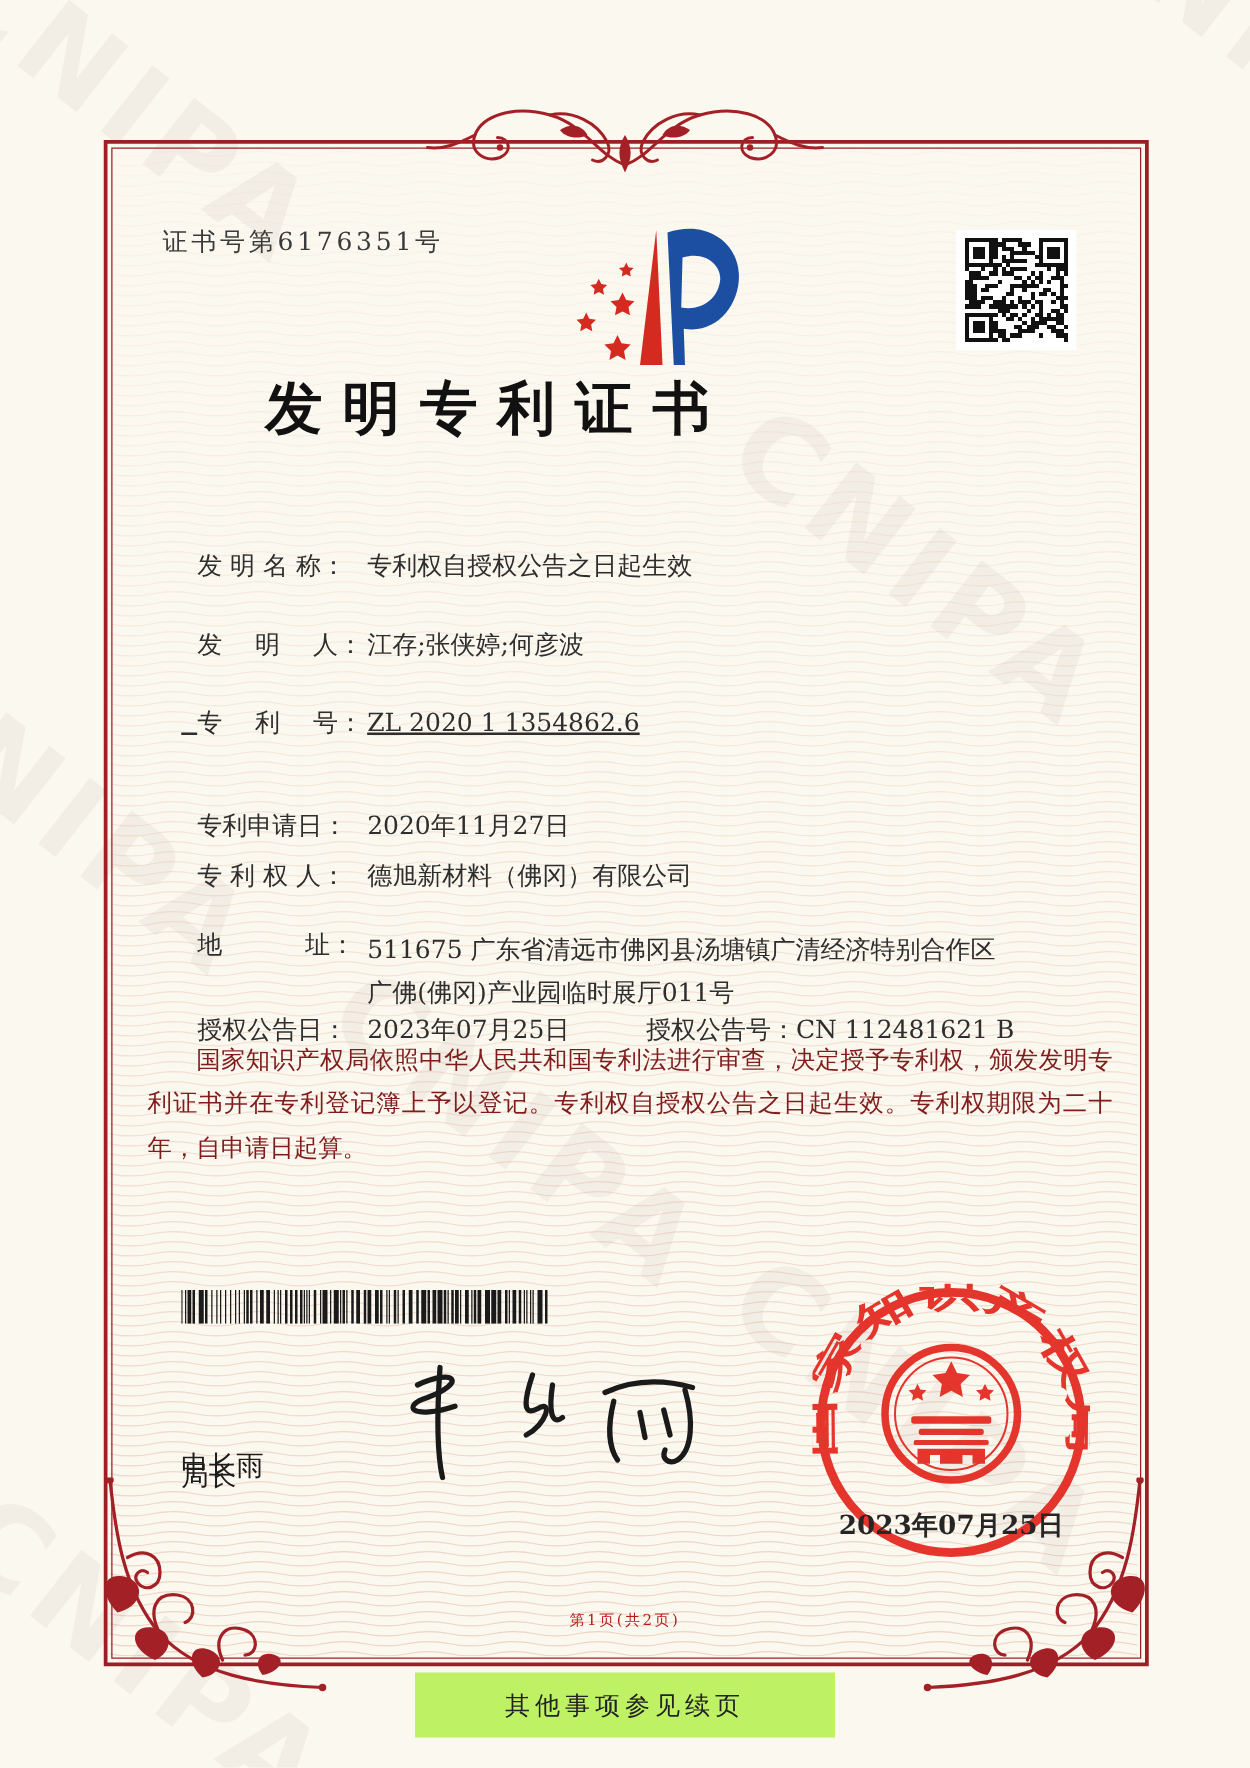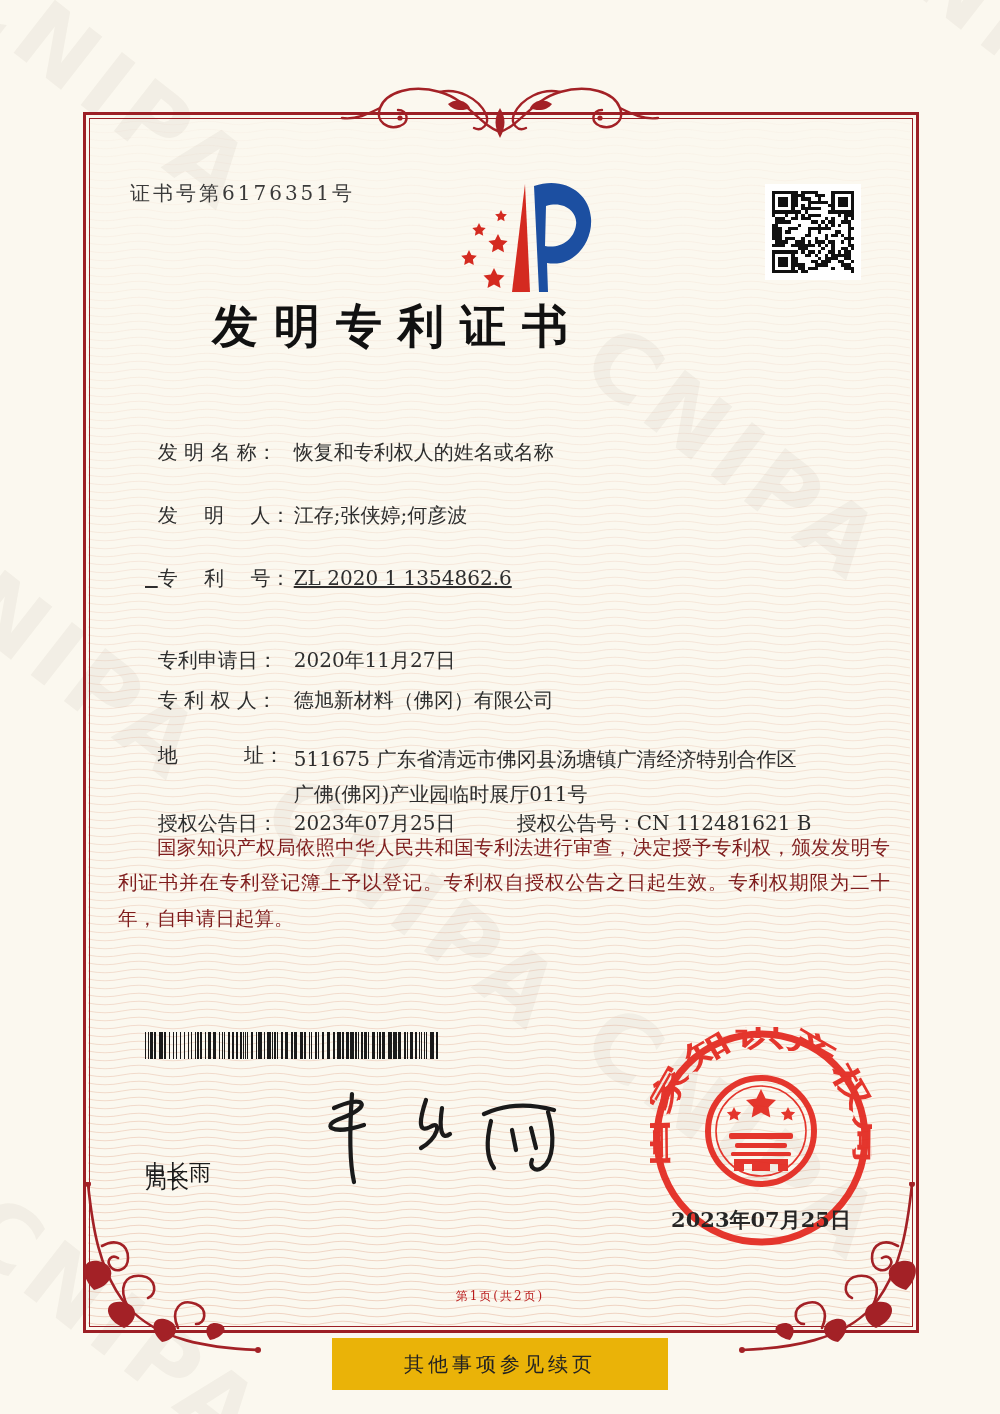--- a/index.html
+++ b/index.html
@@ -34,21 +34,21 @@
   
   .signer{position:absolute;left:145px;font-size:22px;color:#1c1c1c;
           font-family:"DejaVu Sans","Liberation Sans",sans-serif;}
   .signature{position:absolute;left:290px;top:1078px;width:280px;height:112px;}
   
   .seal{position:absolute;left:650px;top:1027px;width:222px;height:222px;opacity:.92;}
   
   .page-info{position:absolute;left:0;top:1288px;width:1000px;text-align:center;
              font-size:12px;color:#b91c1c;letter-spacing:2px;}
   .footer-band{position:absolute;left:332px;top:1338px;width:336px;height:52px;
-               background:#eab308;display:flex;align-items:center;justify-content:center;}
+               background:#bef264;display:flex;align-items:center;justify-content:center;}
   .footer-note{font-size:20px;letter-spacing:4px;color:#222;}
   .ornament{position:absolute;pointer-events:none;}
 </style>
 </head>
 <body>
 
 <div class="wm" style="left:-70px;top:30px;">CNIPA</div>
 <div class="wm" style="left:830px;top:-30px;">CNIPA</div>
 <div class="wm" style="left:560px;top:400px;">CNIPA</div>
 <div class="wm" style="left:-120px;top:600px;">CNIPA</div>
@@ -520,21 +520,21 @@
     <rect x="21" y="3" width="5" height="5" fill="#fff"></rect>
     <rect x="22" y="4" width="3" height="3" fill="#111"></rect>
     <rect x="2" y="20" width="7" height="7" fill="#111"></rect>
     <rect x="3" y="21" width="5" height="5" fill="#fff"></rect>
     <rect x="4" y="22" width="3" height="3" fill="#111"></rect>
   </svg>
 
 <div class="doc-title">发明专利证书</div>
 
 <div class="field-row" style="top:415px;">
-  <span class="field-label">发 明 名 称：</span><span class="field-value">恢复和专利权人的姓名或名称</span>
+  <span class="field-label">发 明 名 称：</span><span class="field-value">专利权自授权公告之日起生效</span>
 </div>
 <div class="field-row" style="top:478px;">
   <span class="field-label">发　 明　 人：</span><span class="field-value">江存;张侠婷;何彦波</span>
 </div>
 <div class="field-row" style="top:541px;text-decoration:underline;">
   <span class="field-label">专　 利　 号：</span><span class="field-value">ZL 2020 1 1354862.6</span>
 </div>
 <div class="field-row" style="top:623px;">
   <span class="field-label">专利申请日：</span><span class="field-value">2020年11月27日</span>
 </div>

